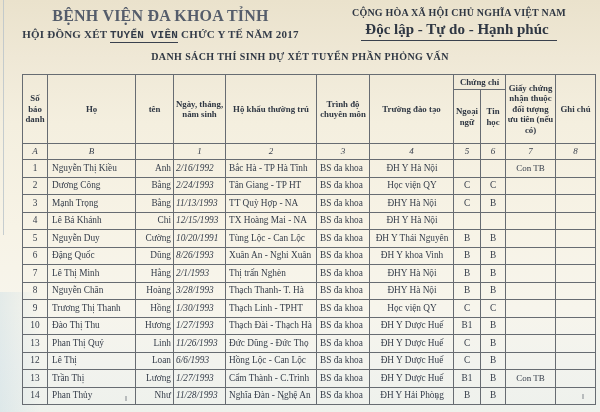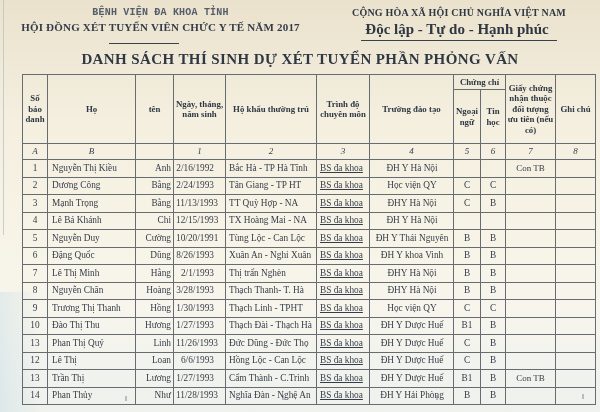--- a/index.html
+++ b/index.html
@@ -20,29 +20,29 @@
     background:#b9c3c9;opacity:.8;
   }
   .scan-tint-bl{
     position:absolute;left:0;bottom:0;width:40px;height:120px;
     background:linear-gradient(90deg,rgba(190,215,228,.35),rgba(190,215,228,0));
   }
   .scan-tick{position:absolute;width:2px;height:5px;background:#8a9096;opacity:.55;}
 
   
   .org-block{position:absolute;left:18px;top:7px;width:285px;text-align:center;}
-  .org-l1{font-size:10px;font-weight:bold;color:#555d6b;letter-spacing:.2px;font-family:Liberation Mono, monospace;}
+  .org-l1{font-size:16px;font-weight:bold;color:#555d6b;letter-spacing:.2px;}
   .org-l2{font-size:11px;font-weight:bold;margin-top:3px;color:#343c49;letter-spacing:.2px;}
-  .org-l2 .u{border-bottom:1.2px solid #39404d;padding-bottom:10px;}
+  .org-l2 .u{border-bottom:1.2px solid #39404d;padding-bottom:1px;font-family:Liberation Mono, monospace;}
   .nat-block{position:absolute;left:328px;top:7px;width:262px;text-align:center;}
   .nat-l1{font-size:10px;font-weight:bold;color:#2f3743;letter-spacing:.2px;}
   .nat-l2{display:inline-block;font-size:15px;font-weight:bold;color:#2f3743;margin-top:3px;
           border-bottom:1.3px solid #39404d;padding:0 8px 1.5px 4px;}
   .doc-title{position:absolute;left:0;top:51px;width:100%;text-align:center;
-             font-size:15px;font-weight:bold;color:#2f3743;letter-spacing:.4px;}
+             font-size:10px;font-weight:bold;color:#2f3743;letter-spacing:.4px;}
 
   
   table.roster{
     position:absolute;left:22px;top:74px;width:573px;
     border-collapse:collapse;table-layout:fixed;
     font-family:"Liberation Serif","DejaVu Serif",serif;
   }
   .roster th,.roster td{
     border:1px solid #676c72;
     overflow:hidden;white-space:nowrap;
@@ -55,23 +55,23 @@
   tr.h1{height:15px;}
   tr.h2{height:54px;}
   tr.idx td{
     height:15px;font-size:9px;font-style:italic;text-align:center;
     color:#3a414d;line-height:1;
   }
   tbody.data td{height:16.5px;font-size:9.3px;line-height:1;color:#353d4a;}
   tbody.data td.c0{text-align:center;}
   tbody.data td.c1{text-align:left;padding-left:4px;}
   tbody.data td.c2{text-align:right;padding-left:3px;}
-  tbody.data td.c3{text-align:right;padding-right:11px;}
+  tbody.data td.c3{padding-right:11px;font-style:italic;}
   tbody.data td.c4{text-align:left;padding-left:3px;}
-  tbody.data td.c5{text-align:left;padding-left:3px;text-decoration:underline;}
+  tbody.data td.c5{text-align:left;padding-left:3px;}
   tbody.data td.c6{text-align:center;padding-left:3px;}
   tbody.data td.c7,tbody.data td.c8{text-align:center;}
   tbody.data td.c9{text-align:center;font-size:9px;}
   tbody.data td.c10{text-align:center;}
 </style>
 </head>
 <body>
 
 <div class="page">
 

